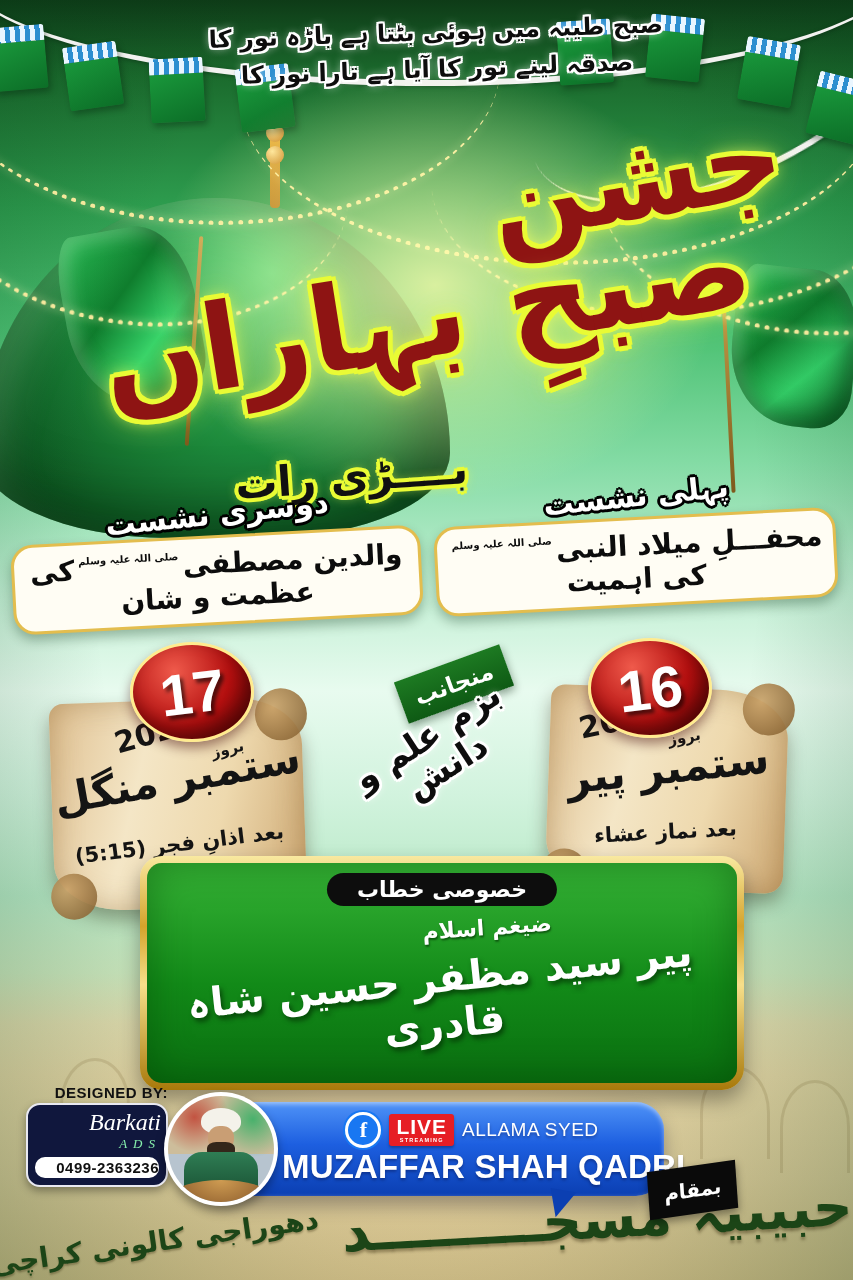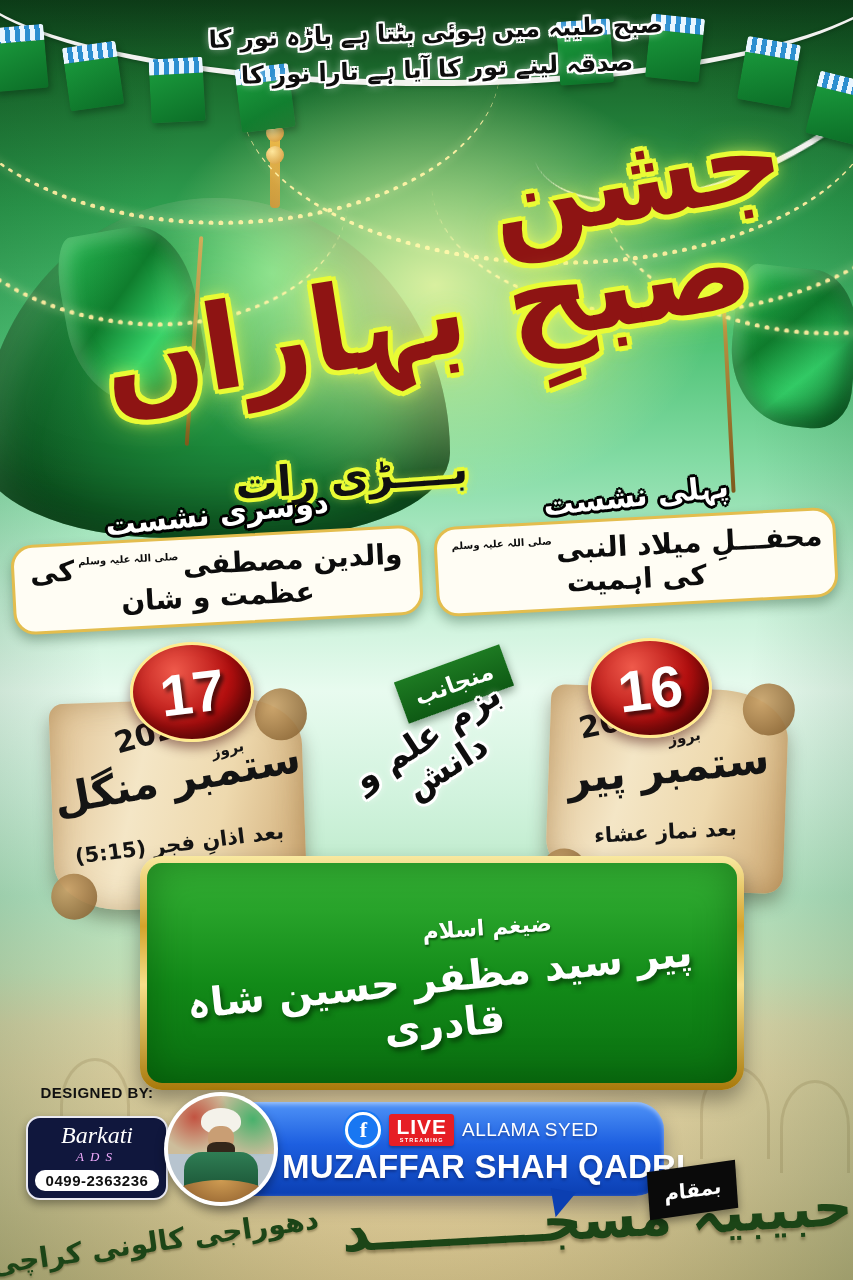--- a/index.html
+++ b/index.html
@@ -108,27 +108,27 @@
       box-shadow:inset 0 0 40px rgba(0,60,0,.45);}
   .sp-badge{position:absolute;top:10px;left:50%;transform:translateX(-50%);background:#0d0d0d;
       color:#fff;font-size:22px;font-weight:bold;padding:4px 30px;border-radius:20px;white-space:nowrap;}
   .sp-hon{position:absolute;top:52px;left:0;right:0;text-align:center;color:#fff;
       font-size:22px;font-weight:bold;transform:translateX(45px) rotate(-4deg);
       text-shadow:1px 2px 2px rgba(0,40,0,.6);}
   .sp-name{position:absolute;top:92px;left:0;right:0;text-align:center;color:#fff;
       font-size:40px;font-weight:bold;transform:rotate(-6deg);
       text-shadow:2px 4px 5px rgba(0,40,0,.65);}
   
-  .des{position:absolute;left:26px;top:1084px;width:142px;z-index:6;text-align:center;
+  .des{position:absolute;left:26px;top:1084px;width:142px;z-index:6;text-align:right;
       font-family:"Liberation Sans",sans-serif;}
   .des .h{font-size:15px;font-weight:bold;color:#111;letter-spacing:.5px;}
-  .des .box{margin-top:15px;background:#10173d;border:2px solid #e9e9f2;border-radius:14px;
+  .des .box{margin-top:2px;background:#10173d;border:2px solid #e9e9f2;border-radius:14px;
       padding:5px 5px 7px;box-shadow:0 4px 8px rgba(0,0,0,.35);}
   .des .brand{font-family:"Liberation Serif",serif;font-style:italic;font-size:24px;color:#fff;line-height:1;}
-  .des .sub{font-family:"Liberation Serif",serif;font-style:italic;font-size:13px;color:#f0abfc;
+  .des .sub{font-family:"Liberation Serif",serif;font-style:italic;font-size:13px;color:#86efac;
       letter-spacing:6px;margin-top:2px;}
   .des .phone{margin:5px 2px 0;background:#fff;border-radius:10px;font-size:15px;font-weight:bold;
       color:#111;padding:2px 0;letter-spacing:.5px;}
   
   .stream{position:absolute;left:196px;top:1102px;width:468px;height:94px;z-index:6;
       background:linear-gradient(180deg,#4f93f7 0%,#1d5fe0 45%,#0b3fb2 100%);
       border-radius:28px;box-shadow:0 10px 18px rgba(0,0,30,.3), inset 0 2px 5px rgba(255,255,255,.5);
       color:#fff;font-family:"Liberation Sans",sans-serif;}
   .tail{position:absolute;left:352px;top:88px;width:0;height:0;border-left:10px solid transparent;
       border-right:16px solid transparent;border-top:28px solid #0b3fb2;transform:rotate(10deg);}
@@ -262,20 +262,21 @@
     <span>17</span>
   </div>
 
   <div class="ribbon ur" style="left:398px;top:662px;">
     <span>منجانب</span>
   </div>
   <div class="org-name ur" style="left:322px;top:716px;">بزم علم و دانش</div>
 
   <div class="panel">
     <div class="panel-in">
+      <div class="sp-badge ur">خصوصی خطاب</div>
       <div class="sp-hon ur">ضیغم اسلام</div>
       <div class="sp-name ur">پیر سید مظفر حسین شاہ قادری</div>
     </div>
   </div>
 
   <div class="des">
     <div class="h">DESIGNED BY:</div>
     <div class="box">
       <div class="brand">Barkati</div>
       <div class="sub">ADS</div>

